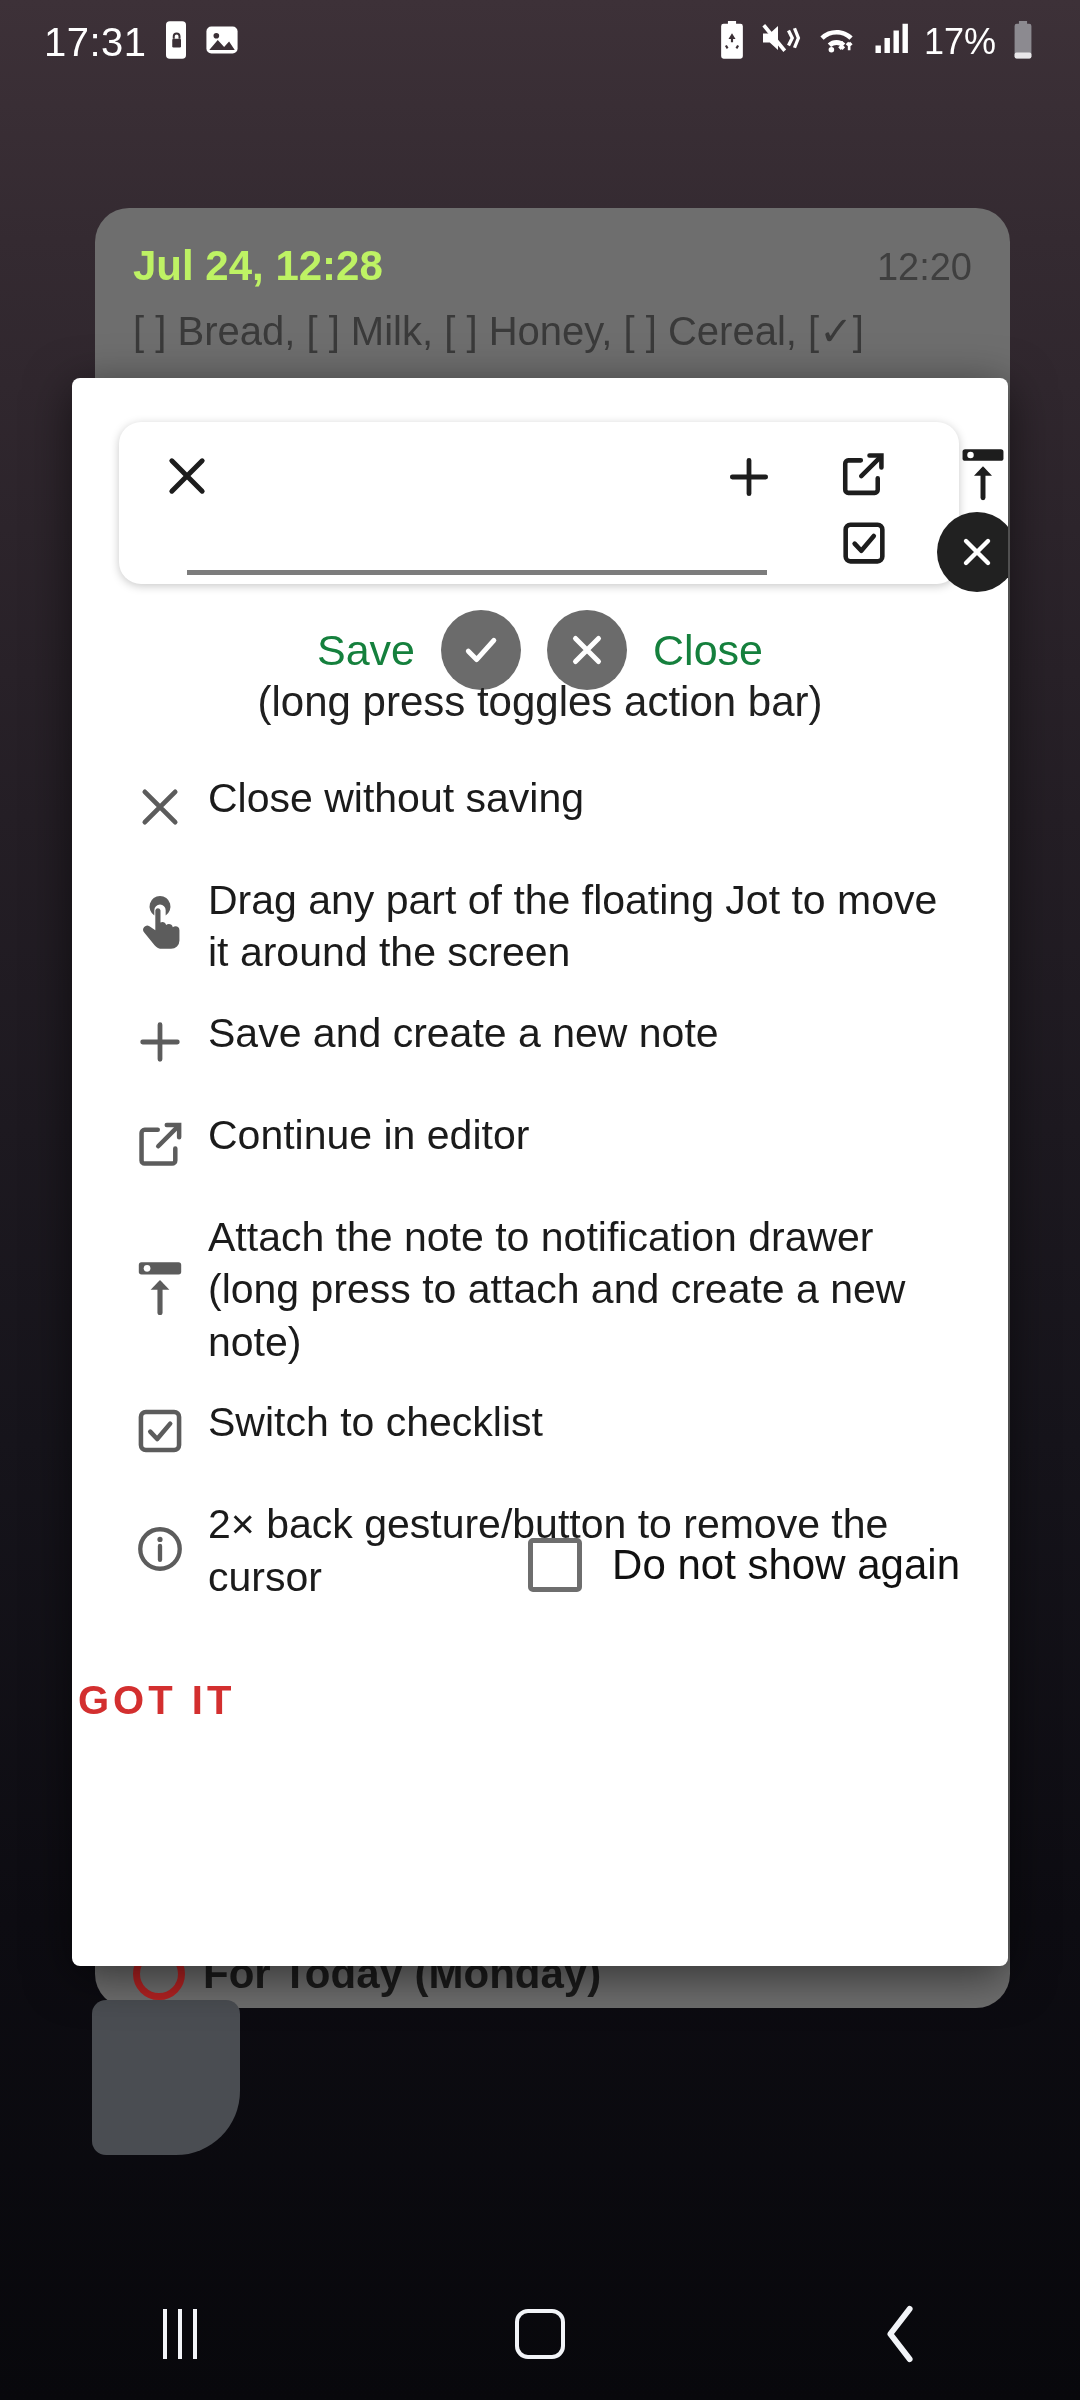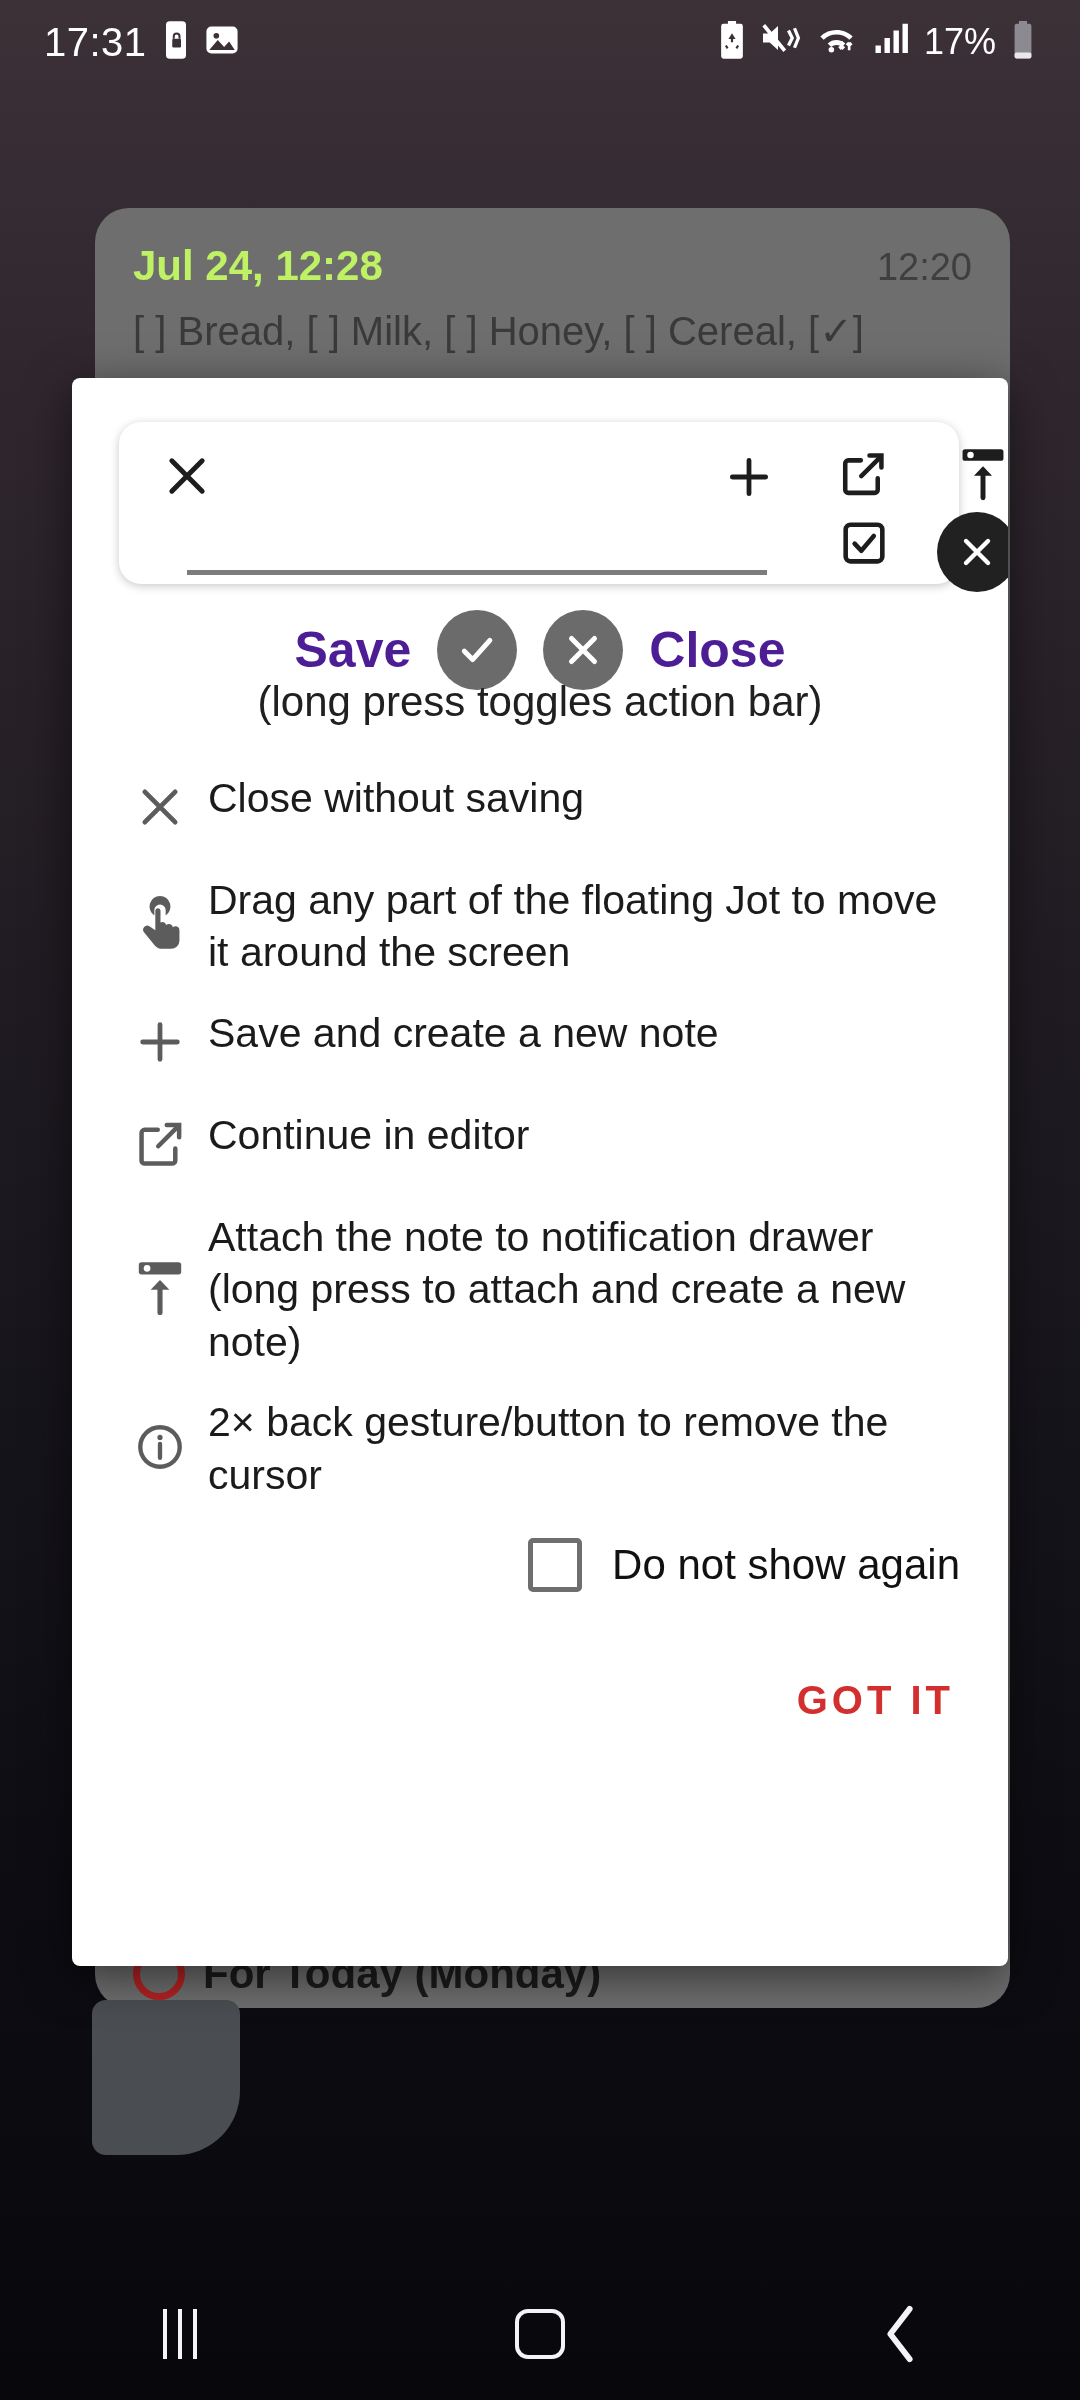--- a/index.html
+++ b/index.html
@@ -76,21 +76,21 @@
   }
   #pv-input-line{
     position:absolute; left:68px; top:148px; width:580px; height:5px; background:#7c7c7c;
   }
 
   
   #action-row{
     position:absolute; left:0; top:232px; width:936px;
     display:flex; align-items:center; justify-content:center; gap:26px;
   }
-  #action-row .lbl{ font-size:50px; color:#4c1d95;font-weight:bold; }
+  #action-row .lbl{ font-size:43px; color:#15803d; }
   .circ-btn{
     width:80px; height:80px; border-radius:50%; background:#6b6b6b;
     display:flex; align-items:center; justify-content:center;
   }
   #hint-line{
     position:absolute; left:0; top:300px; width:936px; text-align:center;
     font-size:42px; color:#202020;
   }
 
   
@@ -114,21 +114,21 @@
     position:absolute; left:0; top:1160px; width:936px;
     display:flex; align-items:center; justify-content:flex-end;
     padding-right:48px; gap:30px;
   }
   #dnsa-box{
     width:54px; height:54px; border:5px solid #6e6e6e; border-radius:5px; background:#fff;
   }
   #dnsa-label{ font-size:42px; color:#111111; }
   #gotit-row{
     position:absolute; left:0; top:1290px; width:936px;
-    display:flex; justify-content:flex-end; padding-right:48px;
+    display:flex; padding-right:48px;
   }
   #gotit{
     font-size:40px; font-weight:bold; color:#d32f2f; letter-spacing:4px;
     padding:10px 6px;
   }
 
   
   #nav-bar{
     position:absolute; left:0; bottom:0; width:1080px; height:132px;
     display:flex; align-items:center; justify-content:space-around;
@@ -319,20 +319,29 @@
         <svg width="54" height="58" viewBox="0 0 24 26">
             <rect x="2.5" y="1.5" width="19" height="5.4" rx="1.2" fill="#5c5c5c"></rect>
             <circle cx="6.2" cy="4.2" r="1.5" fill="#fff"></circle>
             <path d="M12 24V11.2" stroke="#5c5c5c" stroke-width="2.3" stroke-linecap="round"></path>
             <path d="M12 9.4l4.2 4.4H7.8z" fill="#5c5c5c"></path>
           </svg>
       </span>
       <span class="tip-text">Attach the note to notification drawer (long press to attach and create a new note)</span>
     </div>
 
+    <div class="tip">
+      <span class="tip-icon">
+        <svg width="52" height="52" viewBox="0 0 24 24">
+            <rect x="3.2" y="3.2" width="17.6" height="17.6" rx="2.3" stroke="#5c5c5c" stroke-width="2.1" fill="none"></rect>
+            <path d="M7.5 12.3l3.2 3.4 6-7.1" stroke="#5c5c5c" stroke-width="2.1" fill="none" stroke-linecap="round" stroke-linejoin="round"></path>
+          </svg>
+      </span>
+      <span class="tip-text">Switch to checklist</span>
+    </div>
 
     <div class="tip">
       <span class="tip-icon">
         <svg width="52" height="52" viewBox="0 0 24 24">
             <circle cx="12" cy="12" r="9.1" stroke="#5c5c5c" stroke-width="2" fill="none"></circle>
             <circle cx="12" cy="7.6" r="1.2" fill="#5c5c5c"></circle>
             <path d="M12 10.6v6.4" stroke="#5c5c5c" stroke-width="2" stroke-linecap="round"></path>
           </svg>
       </span>
       <span class="tip-text">2× back gesture/button to remove the cursor</span>

